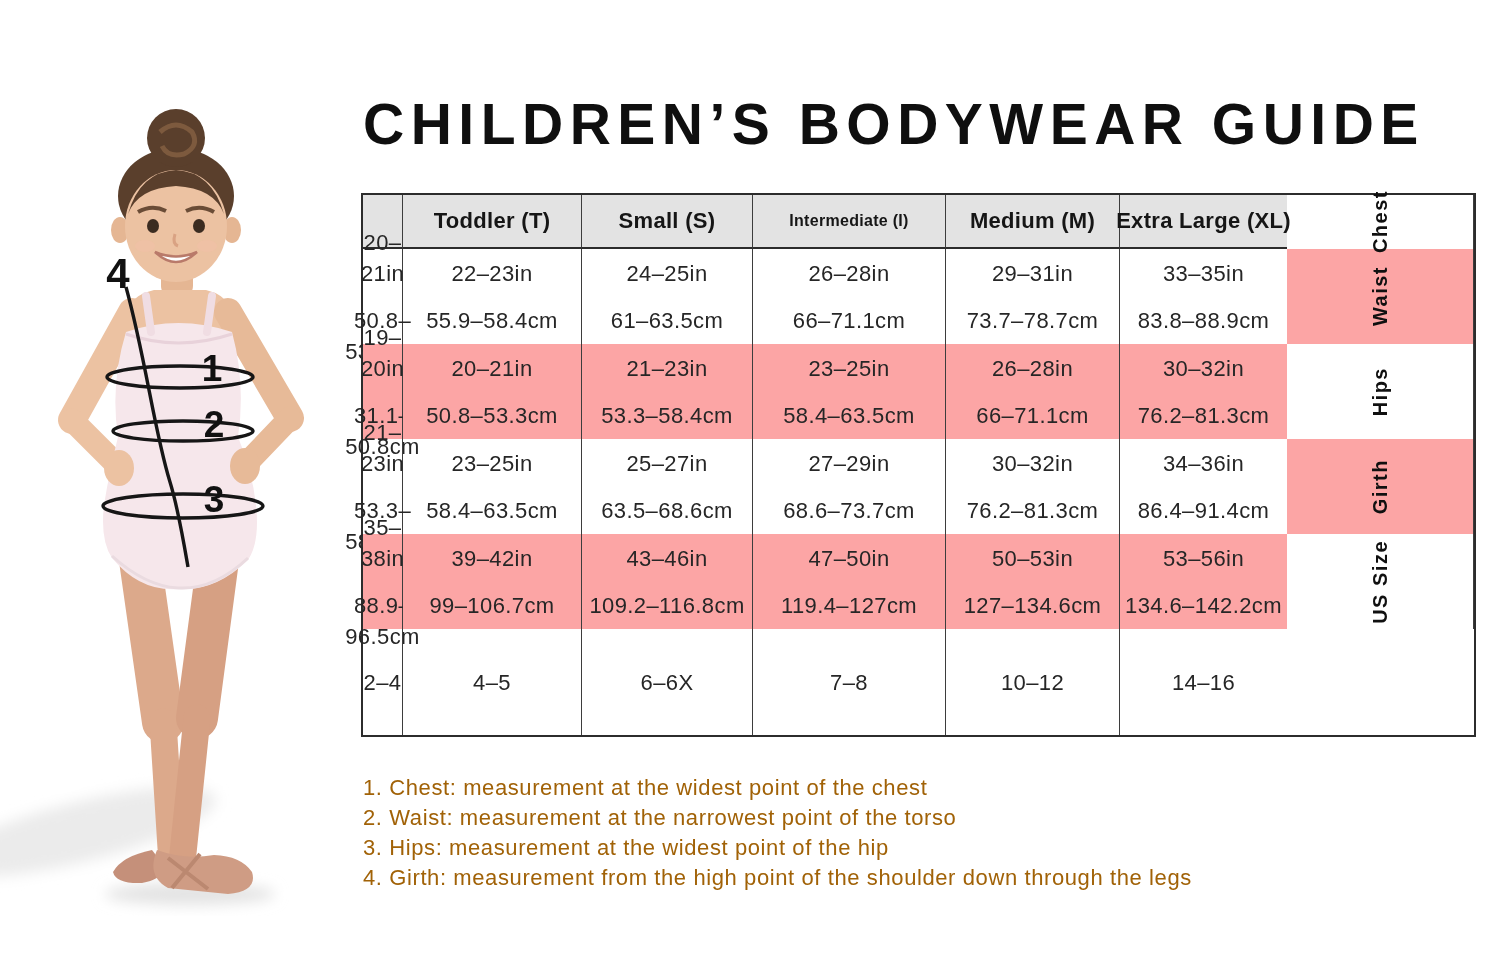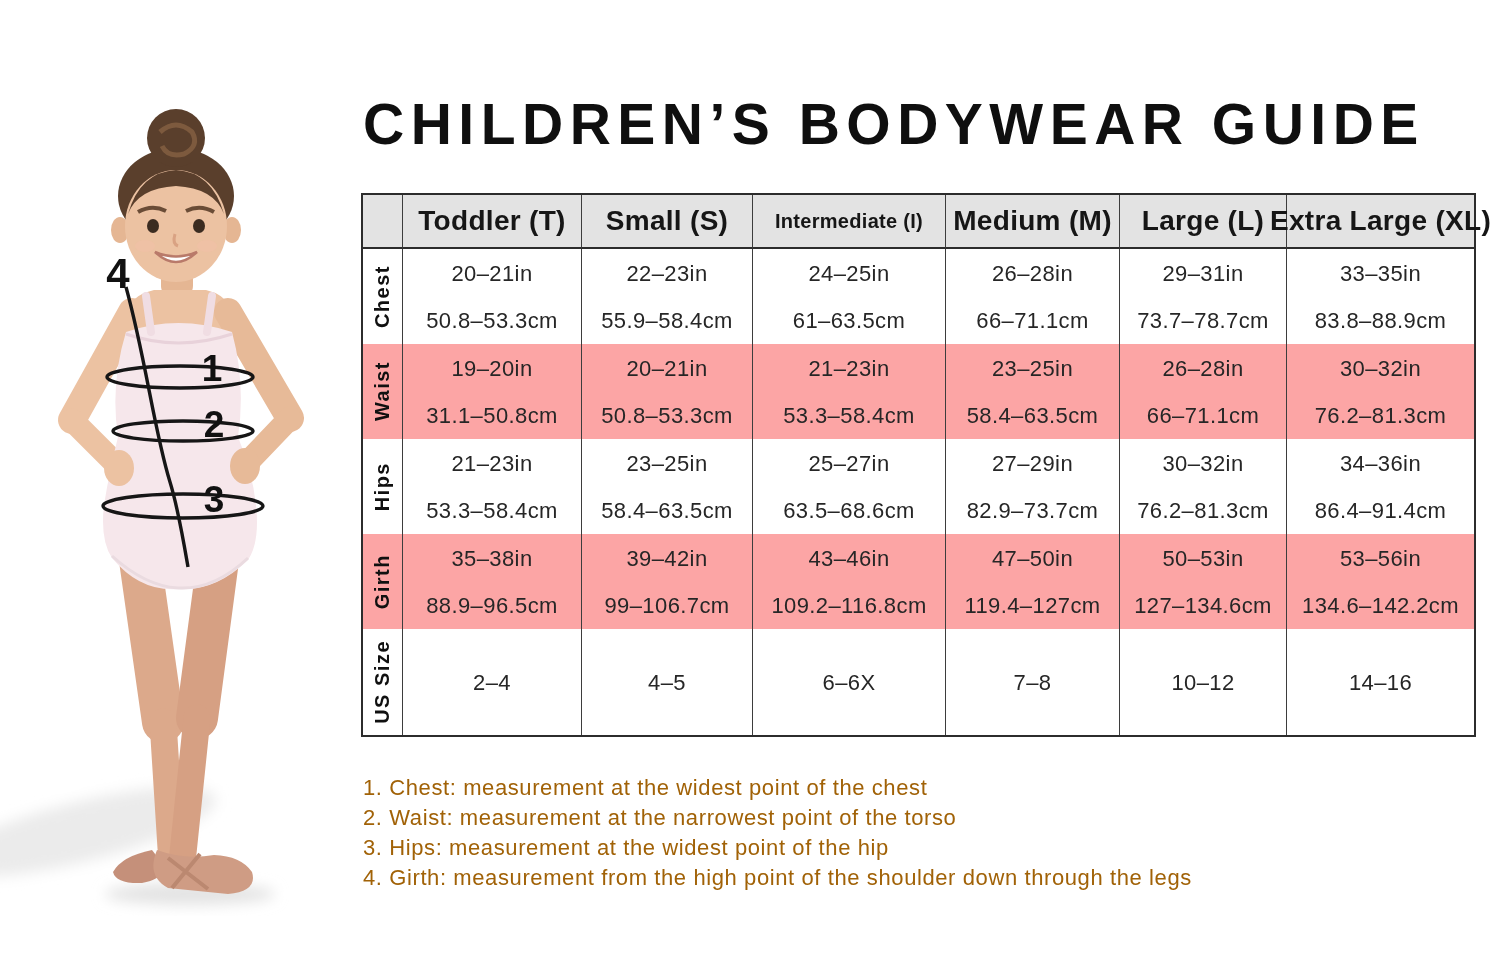--- a/index.html
+++ b/index.html
@@ -13,22 +13,22 @@
   
   .size-table{position:absolute;left:361px;top:193px;
     display:grid;
     grid-template-columns:40px 179px 171px 193px 174px 167px 187px;
     grid-template-rows:54px 95px 95px 95px 95px 106px;
     border:2px solid #2c2c2c;background:#ffffff;}
   .cell{display:flex;flex-direction:column;align-items:center;justify-content:center;
         border-right:1px solid #3d3d3d;box-sizing:border-box;}
   .cell.lastcol{border-right:none;}
   .head{background:#e3e3e3;border-bottom:2px solid #2c2c2c;
-        font-weight:700;font-size:28px;color:#161616;letter-spacing:.3px;white-space:nowrap;}
-  .head.tight{font-size:20px;text-align:right;}
+        font-weight:700;font-size:22px;color:#161616;letter-spacing:.3px;white-space:nowrap;}
+  .head.tight{font-size:16px;text-align:right;}
   .band{background:#fca5a5;}
   .label .vert{writing-mode:vertical-rl;transform:rotate(180deg);
         font-weight:700;font-size:20px;letter-spacing:1.5px;color:#101010;white-space:nowrap;}
   .datacell{font-size:22px;color:#262626;letter-spacing:.4px;line-height:31px;text-align:center;gap:16px;}
 
   
   .footnotes{position:absolute;left:363px;top:773px;font-size:22px;line-height:30px;
              letter-spacing:.6px;color:#a16207;}
   .footnotes div{white-space:nowrap;}
 
@@ -124,21 +124,20 @@
 
 <div class="title">CHILDREN’S BODYWEAR GUIDE</div>
 
 <div class="size-table">
 
   <div class="cell head"></div>
   <div class="cell head">Toddler (T)</div>
   <div class="cell head">Small (S)</div>
   <div class="cell head tight">Intermediate (I)</div>
   <div class="cell head">Medium (M)</div>
-  <div class="cell head">Large (L)</div>
   <div class="cell head lastcol">Extra Large (XL)</div>
 
   <div class="cell label">
       <span class="vert">Chest</span>
     </div>
   <div class="cell datacell">
       <div>20–21in</div>
       <div>50.8–53.3cm</div>
     </div>
   <div class="cell datacell">
@@ -200,21 +199,21 @@
   <div class="cell datacell">
       <div>23–25in</div>
       <div>58.4–63.5cm</div>
     </div>
   <div class="cell datacell">
       <div>25–27in</div>
       <div>63.5–68.6cm</div>
     </div>
   <div class="cell datacell">
       <div>27–29in</div>
-      <div>82.9–73.7cm</div>
+      <div>68.6–73.7cm</div>
     </div>
   <div class="cell datacell">
       <div>30–32in</div>
       <div>76.2–81.3cm</div>
     </div>
   <div class="cell datacell lastcol">
       <div>34–36in</div>
       <div>86.4–91.4cm</div>
     </div>
 

